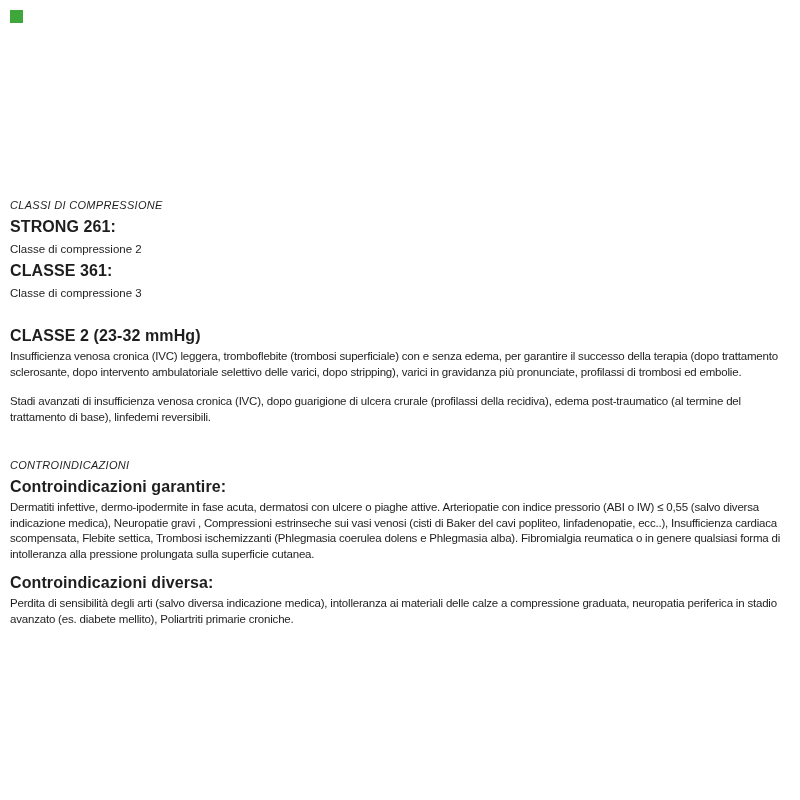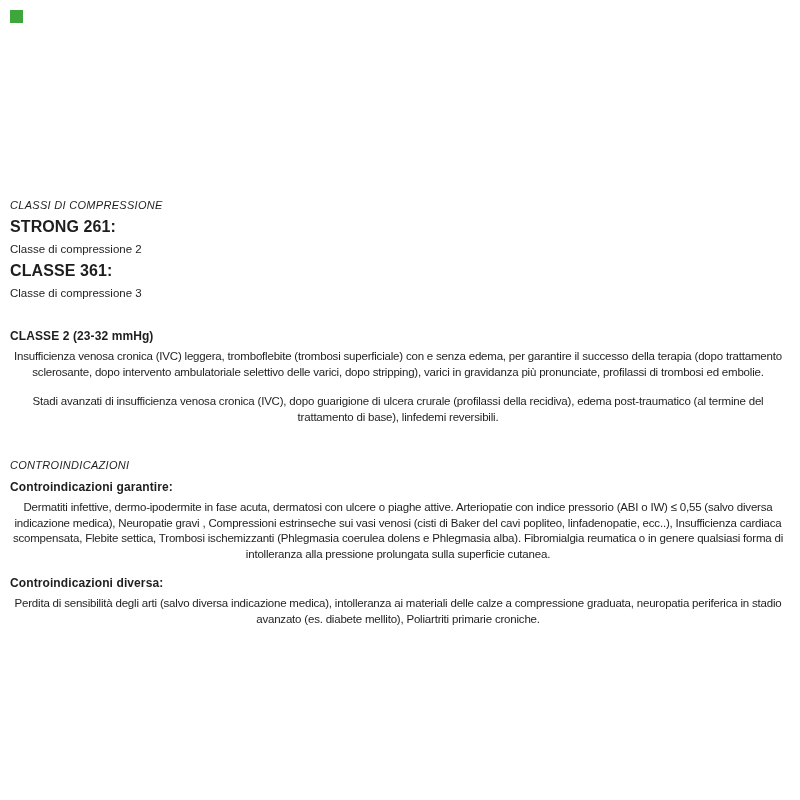--- a/index.html
+++ b/index.html
@@ -45,31 +45,30 @@
     margin: 0 0 8px 0;
     letter-spacing: 0.1px;
   }
   .line-text {
     font-size: 11.5px;
     line-height: 14px;
     margin: 0 0 8px 0;
   }
   .para-heading {
     font-weight: 700;
-    font-size: 12px;
+    font-size: 16px;
     line-height: 14px;
     margin: 0 0 6px 0;
     letter-spacing: 0.1px;
   }
   .para-text {
     font-size: 11.5px;
     line-height: 15.5px;
     letter-spacing: -0.2px;
     margin: 0 0 8px 0;
-    text-align: center;
   }
   .gap-lg { height: 21px; }
   .gap-xl { height: 25px; }
   .gap-sm { height: 6px; }
 </style>
 </head>
 <body>
 
 <div class="corner-marker" style="background-color: rgb(63, 166, 60);"></div>
 

